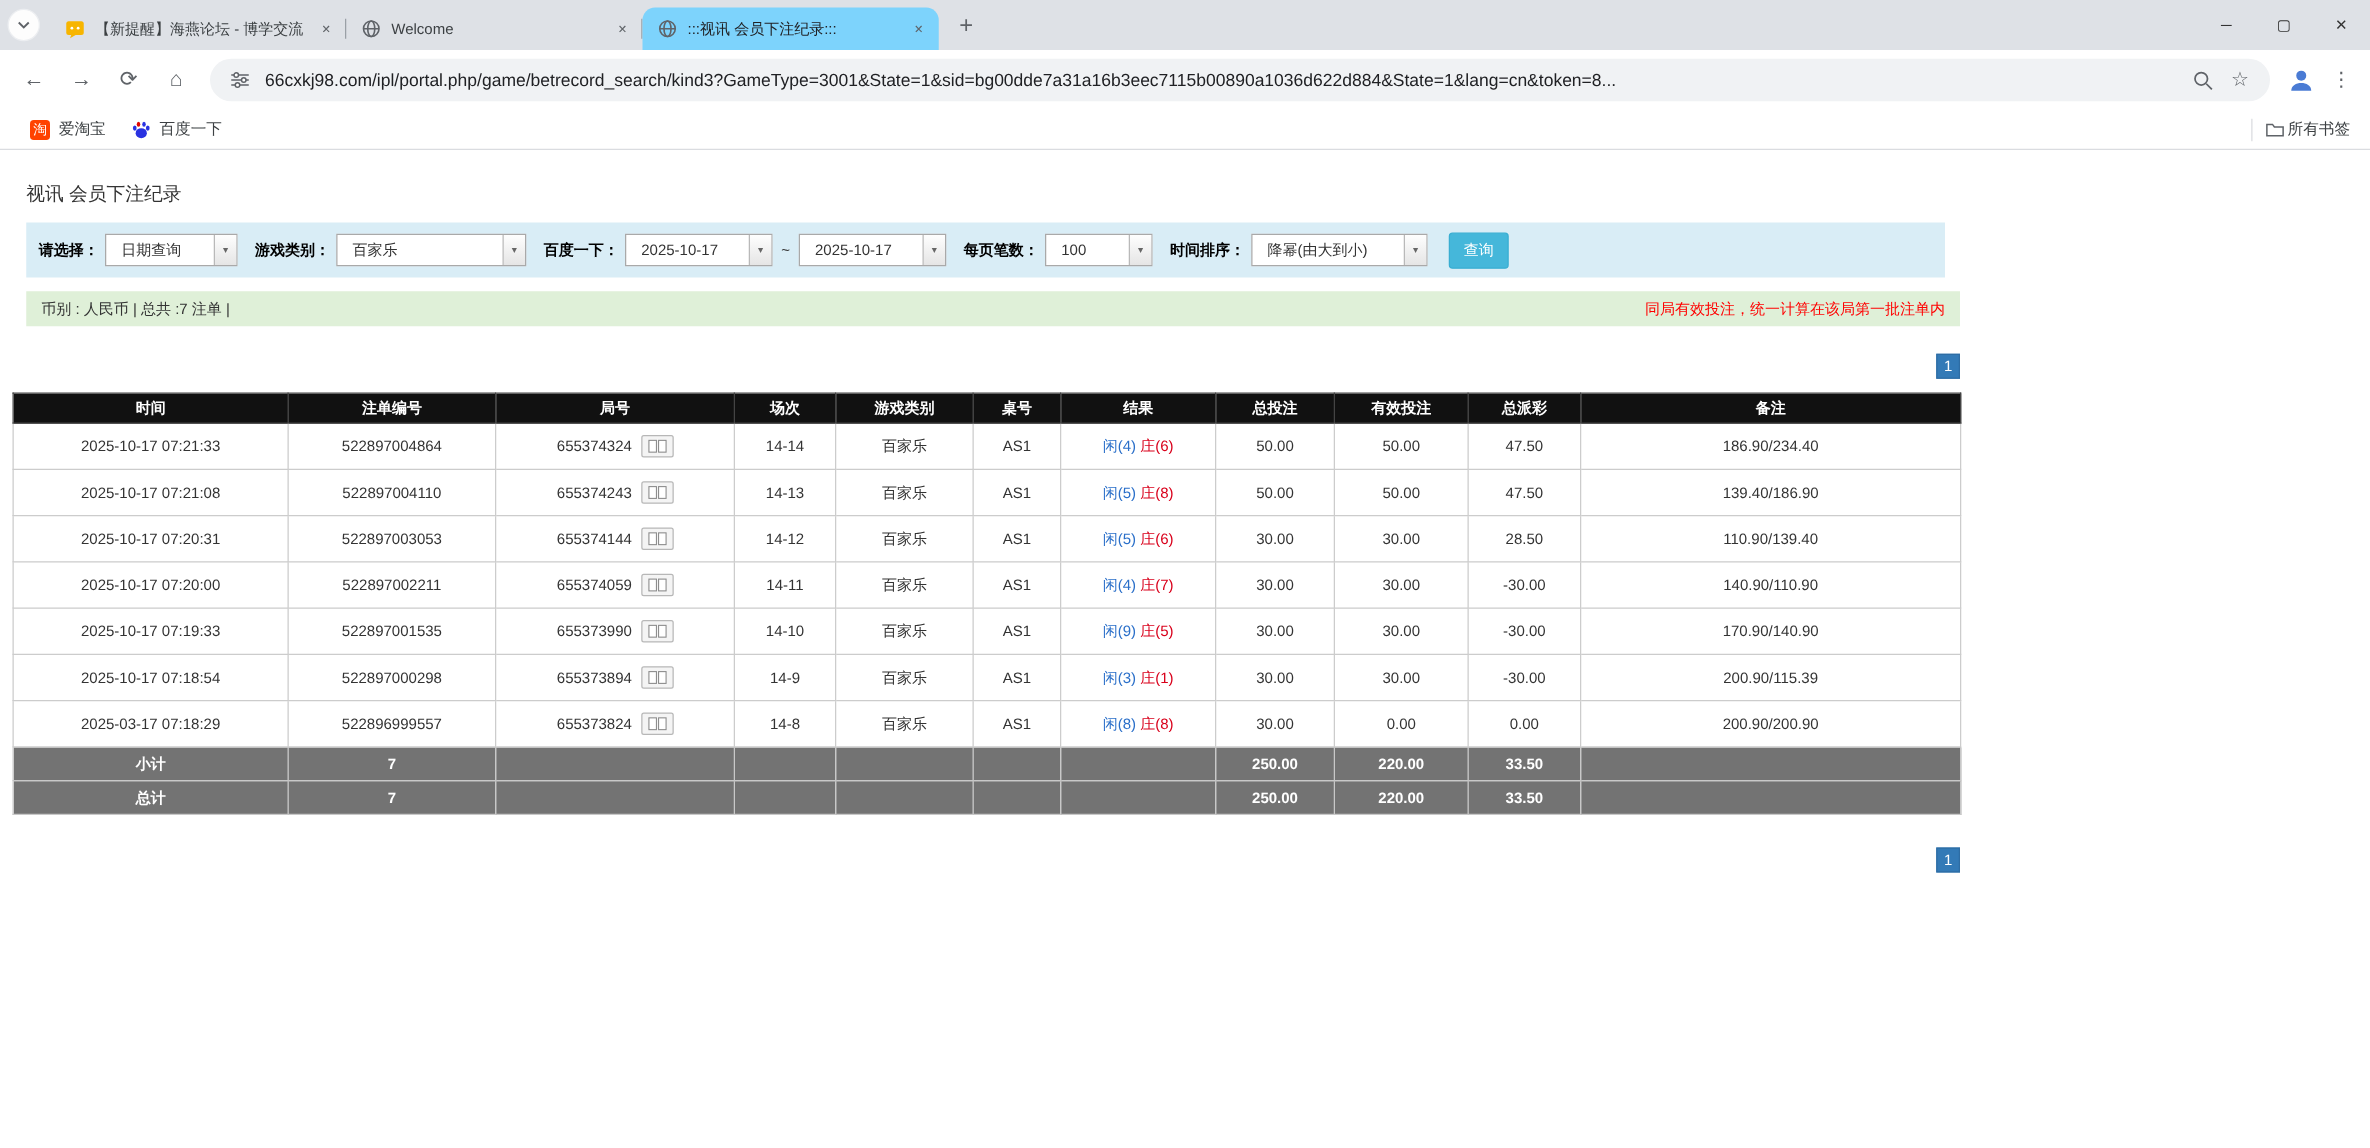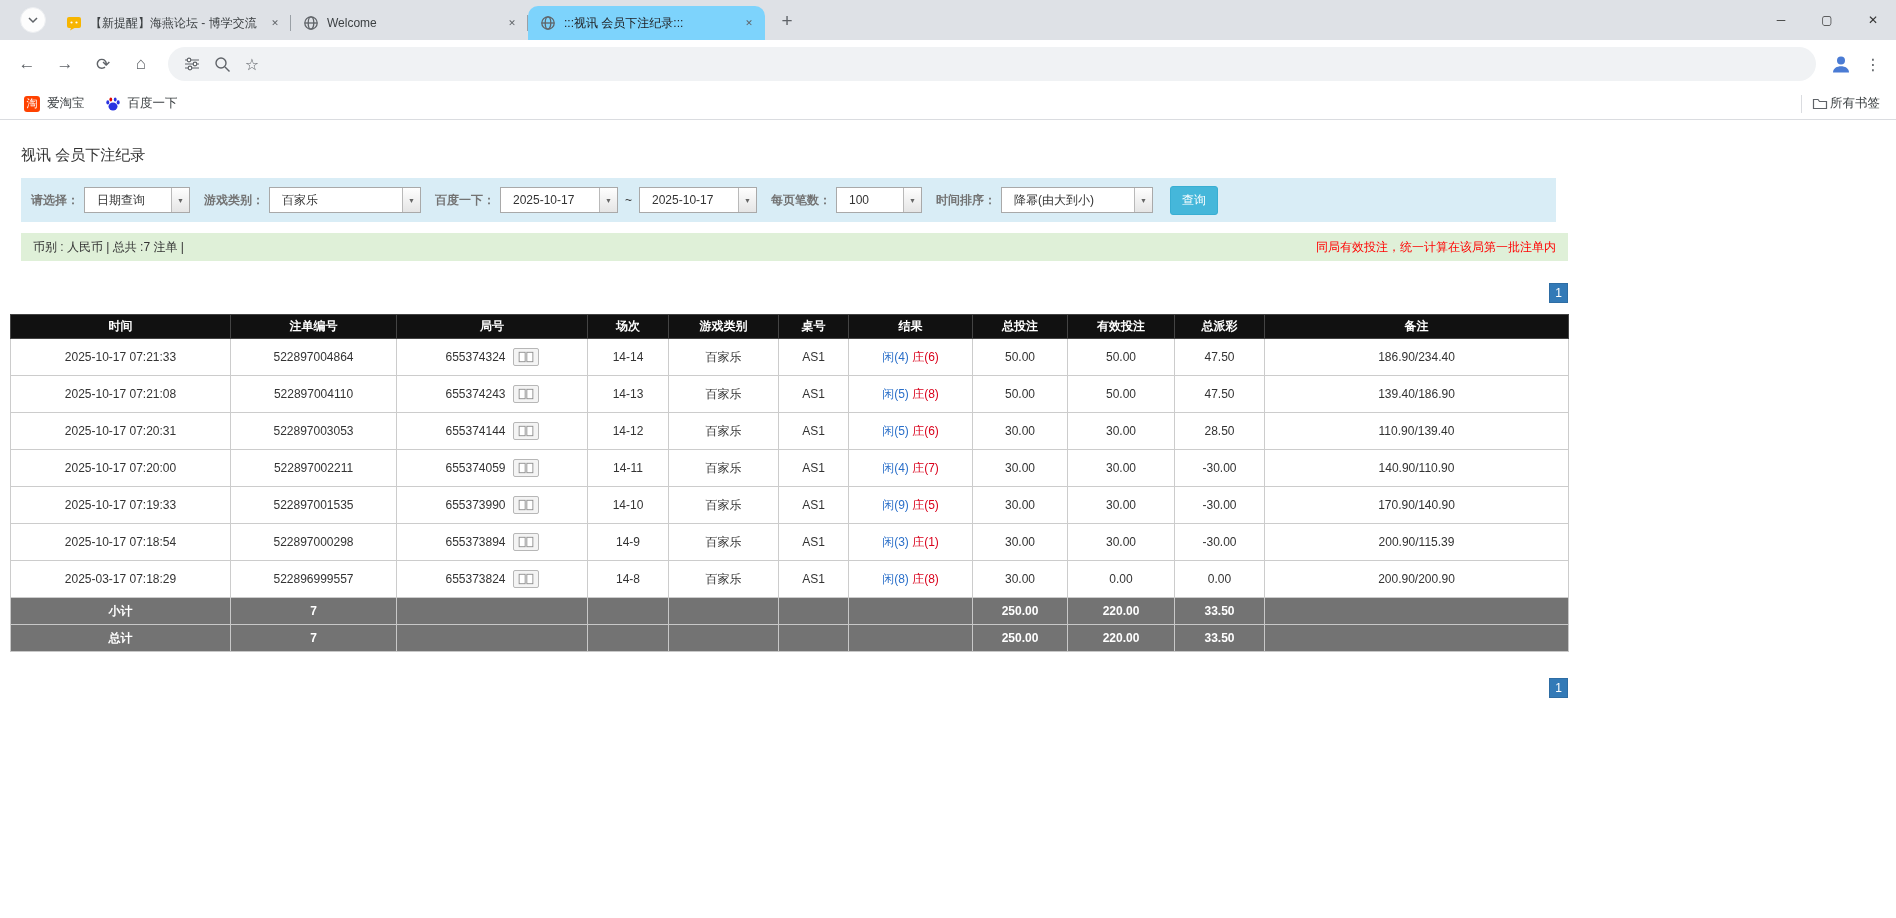--- a/index.html
+++ b/index.html
@@ -1,21 +1,21 @@
 <!DOCTYPE html>
 <html><head>
 <meta charset="utf-8">
 <style>
   * { box-sizing: border-box; margin: 0; padding: 0; }
   html, body { width: 1896px; height: 918px; }
   body { font-family: "Liberation Sans", "DejaVu Sans", sans-serif; background: #fff; overflow: hidden; }
   button { font-family: inherit; }
 
   
-  .tabbar { height: 40px; background: #dee1e6; display: flex; align-items: flex-end; padding-left: 20px; position: relative; }
+  .tabbar { height: 40px; background: #dee1e6; display: flex; align-items: flex-end; padding-left: 6px; position: relative; }
   .tabsearch { width: 26px; height: 26px; border-radius: 50%; background: #fdfdfd; border: 1px solid #eceef1; margin: 0 8px 7px 0; display: flex; align-items: center; justify-content: center; color: #5f6368; font-size: 9px; cursor: pointer; flex: none; }
   .tab { width: 237px; height: 34px; display: flex; align-items: center; gap: 8px; padding: 0 8px 0 12px; border-radius: 10px 10px 0 0; color: #3c4043; font-size: 12px; position: relative; cursor: pointer; flex: none; }
   .tab.active { background: #7dd3fc; color: #202124; }
   .tab.sep::after { content: ""; position: absolute; right: 0; top: 9px; height: 16px; width: 1px; background: #9aa0a6; }
   .tab-title { flex: 1; white-space: nowrap; overflow: hidden; }
   .tab-close { width: 16px; height: 16px; border-radius: 50%; display: flex; align-items: center; justify-content: center; font-size: 9px; color: #5f6368; cursor: pointer; flex: none; }
   .favicon { width: 16px; height: 16px; flex: none; display: flex; align-items: center; justify-content: center; }
   .newtab { width: 28px; height: 28px; margin: 0 0 5px 8px; display: flex; align-items: center; justify-content: center; font-size: 19px; color: #5f6368; border-radius: 50%; cursor: pointer; }
   .win-controls { position: absolute; right: 0; top: 0; height: 40px; display: flex; }
   .win-btn { width: 46px; height: 40px; display: flex; align-items: center; justify-content: center; font-size: 12px; color: #333; cursor: pointer; }
@@ -32,21 +32,21 @@
   .bm-item { display: flex; align-items: center; gap: 7px; padding: 4px 10px; border-radius: 14px; cursor: pointer; }
   .bm-taobao-icon { width: 16px; height: 16px; border-radius: 3px; background: #ff4200; color: #fff; font-size: 11px; display: flex; align-items: center; justify-content: center; }
   .bm-spacer { flex: 1; }
   .bm-sep { width: 1px; height: 18px; background: #dadce0; margin: 0 10px; }
   .bm-all { display: flex; align-items: center; gap: 2px; padding-right: 2px; cursor: pointer; }
 
   
   .page-title { margin: 26px 0 0 21px; font-size: 15px; color: #333; }
 
   .filterbar { margin: 13px 340px 0 21px; height: 44px; background: #d9edf6; display: flex; align-items: center; padding: 0 10px; gap: 5px; font-size: 12px; }
-  .f-label { color: #737373; font-weight: bold; margin-left: 9px; white-space: nowrap; }
+  .f-label { color: #000000; font-weight: bold; margin-left: 9px; white-space: nowrap; }
   .f-label:first-child { margin-left: 0; }
   .combo { display: flex; height: 26px; border: 1px solid #a9a9a9; background: #fff; align-items: stretch; cursor: pointer; flex: none; }
   .combo .val { padding: 0 12px; display: flex; align-items: center; font-size: 12px; color: #333; flex: 1; white-space: nowrap; overflow: hidden; }
   .combo .arrow { width: 18px; border-left: 1px solid #b9b9b9; background: linear-gradient(#fefefe, #e5e5e5); display: flex; align-items: center; justify-content: center; font-size: 7px; color: #666; }
   .tilde { color: #333; margin: 0 2px; }
   .btn-search { margin-left: 12px; background: #45b7da; color: #fff; border: 1px solid #39aed2; border-radius: 3px; font-size: 12px; padding: 5px 11px; cursor: pointer; }
 
   .summarybar { margin: 11px 328px 0 21px; height: 28px; background: #dff0d8; display: flex; align-items: center; justify-content: space-between; padding: 0 12px; font-size: 12px; color: #333; }
   .summarybar .notice { color: #f00; }
 
@@ -131,20 +131,21 @@
 
     <div class="omnibox">
       <span class="omni-icon">
         <svg width="16" height="16" viewBox="0 0 16 16">
             <path d="M1 4h14M1 8h14M1 12h14" stroke="#5f6368" stroke-width="1.2"></path>
             <circle cx="5" cy="4" r="1.8" fill="#fff" stroke="#5f6368" stroke-width="1.2"></circle>
             <circle cx="11" cy="8" r="1.8" fill="#fff" stroke="#5f6368" stroke-width="1.2"></circle>
             <circle cx="6" cy="12" r="1.8" fill="#fff" stroke="#5f6368" stroke-width="1.2"></circle>
           </svg>
       </span>
+      <span class="url">66cxkj98.com/ipl/portal.php/game/betrecord_search/kind3?GameType=3001&amp;State=1&amp;sid=bg00dde7a31a16b3eec7115b00890a1036d622d884&amp;State=1&amp;lang=cn&amp;token=8...</span>
       <span class="omni-icon">
         <svg width="17" height="17" viewBox="0 0 17 17">
             <circle cx="7" cy="7" r="5" fill="none" stroke="#5f6368" stroke-width="1.4"></circle>
             <path d="M11 11l4.5 4.5" stroke="#5f6368" stroke-width="1.4"></path>
           </svg>
       </span>
       <span class="omni-icon">☆</span>
     </div>
 
     <span class="avatar-btn">
@@ -213,21 +214,21 @@
         <span class="arrow">▼</span>
       </span>
 
       <span class="f-label">每页笔数：</span>
       <span class="combo" style="width:86px">
         <span class="val">100</span>
         <span class="arrow">▼</span>
       </span>
 
       <span class="f-label">时间排序：</span>
-      <span class="combo" style="width:152px">
+      <span class="combo" style="width:141px">
         <span class="val">降幂(由大到小)</span>
         <span class="arrow">▼</span>
       </span>
 
       <button class="btn-search">查询</button>
     </div>
 
     <div class="summarybar">
       <span>币别 : 人民币 | 总共 :7 注单 |</span>
       <span class="notice">同局有效投注，统一计算在该局第一批注单内</span>

